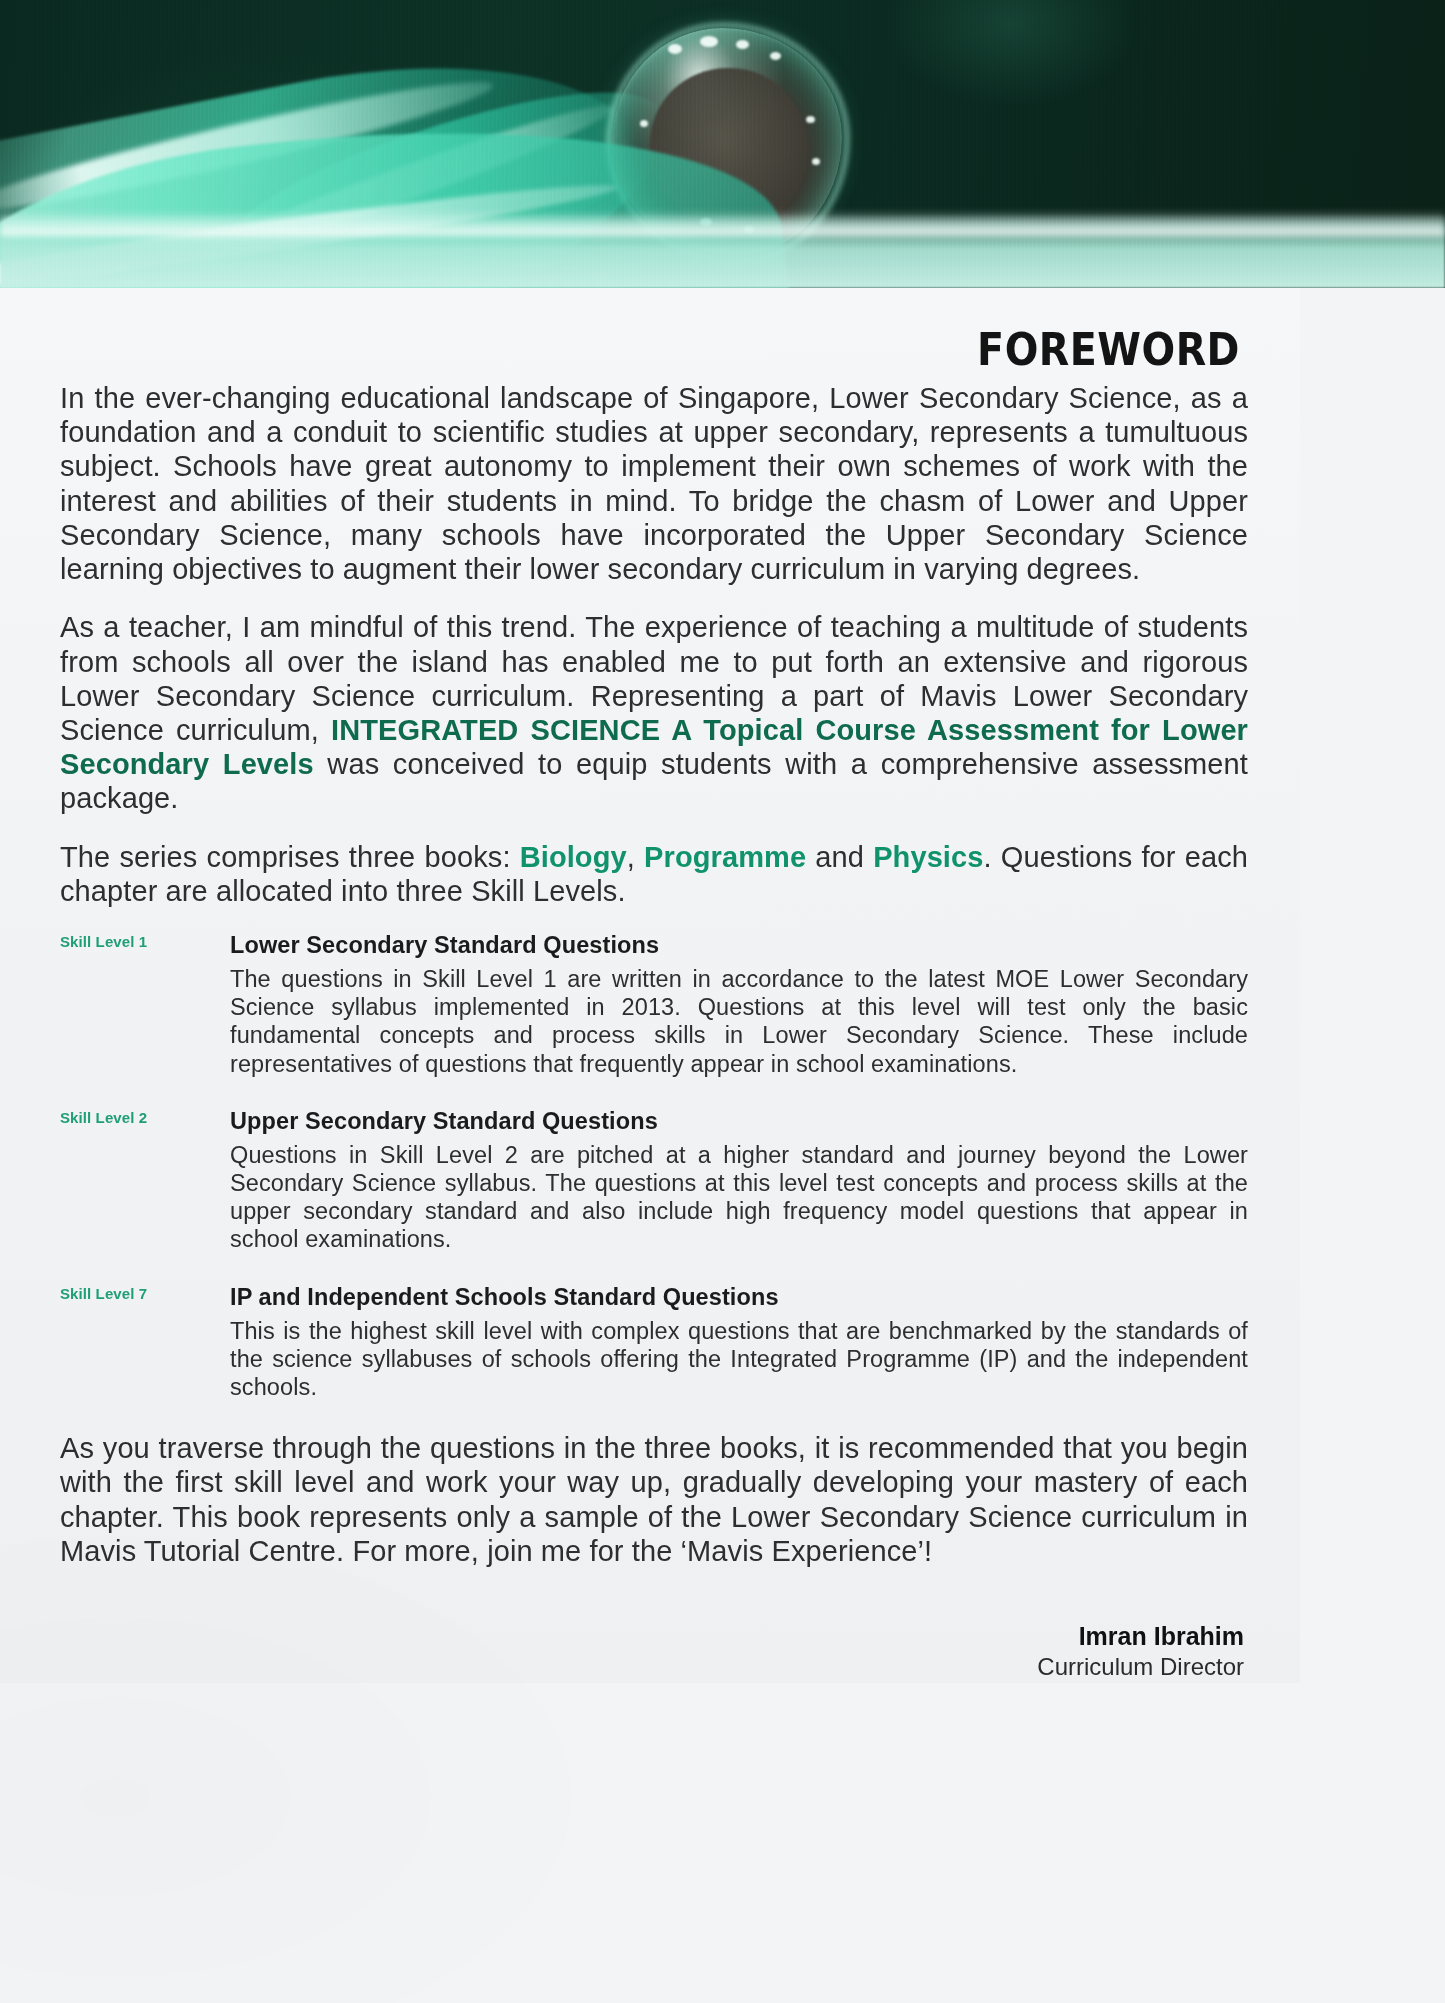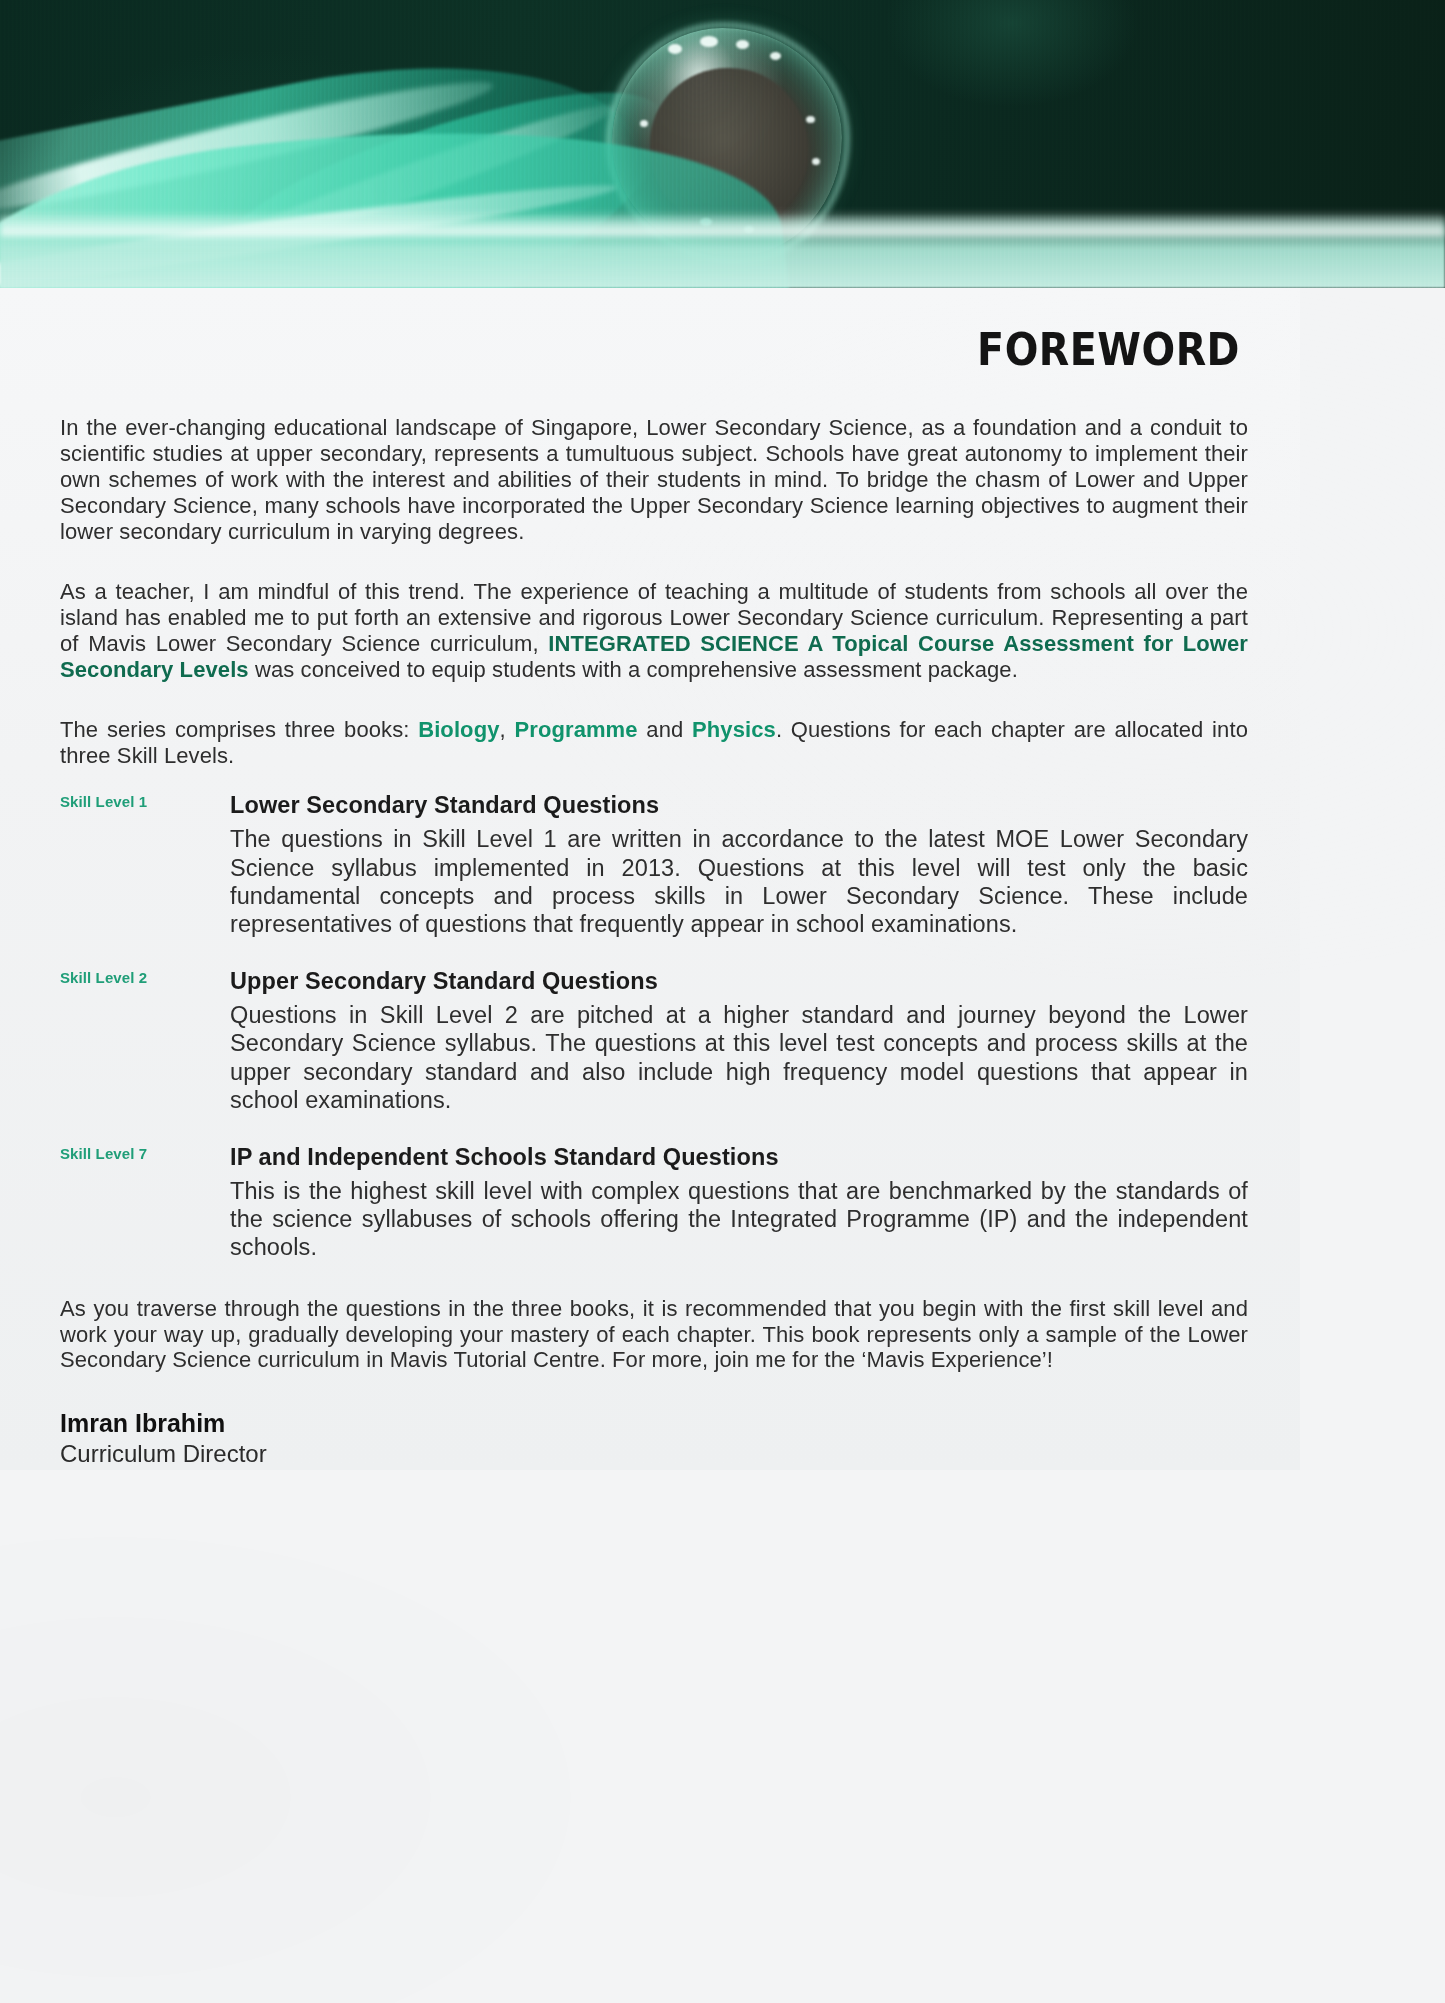--- a/index.html
+++ b/index.html
@@ -202,27 +202,26 @@
     font-size: 44px;
     font-weight: 700;
     letter-spacing: .5px;
     color: #141414;
     padding: 36px 8px 6px 0;
     font-family: "DejaVu Sans", sans-serif;
     font-stretch: condensed;
   }
 
   p.body-text {
-    font-size: 22px;
+    font-size: 29px;
     line-height: 1.18;
     text-align: justify;
     color: #2e2e2e;
     margin-bottom: 24px;
     letter-spacing: .1px;
-    margin-top: 34px;
   }
 
   .accent-bold {
     font-weight: 700;
     color: #0f6b4f;
   }
 
   .subject-bold { font-weight:700; color:#10936c; }
 
   
@@ -252,21 +251,22 @@
   .skill-desc {
     font-size: 23.5px;
     line-height: 1.2;
     text-align: justify;
     color: #2e2e2e;
     letter-spacing: .1px;
   }
 
   
   .signature {
-    margin-top: 34px;
+    text-align: right;
+    margin-top: 52px;
     padding-right: 4px;
   }
   .sig-name {
     font-size: 25px;
     font-weight: 700;
     color: #111;
     line-height: 1.28;
   }
   .sig-role, .sig-org {
     font-size: 24px;

